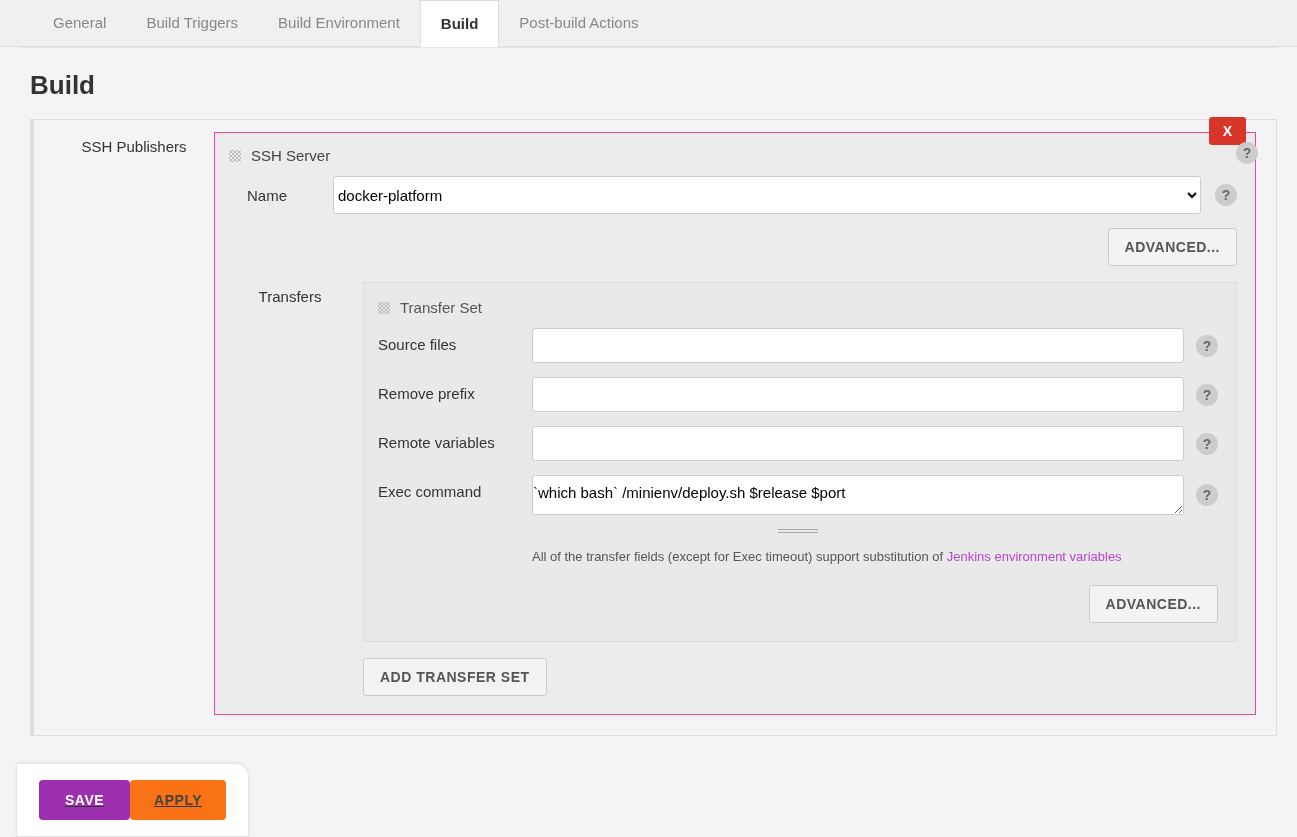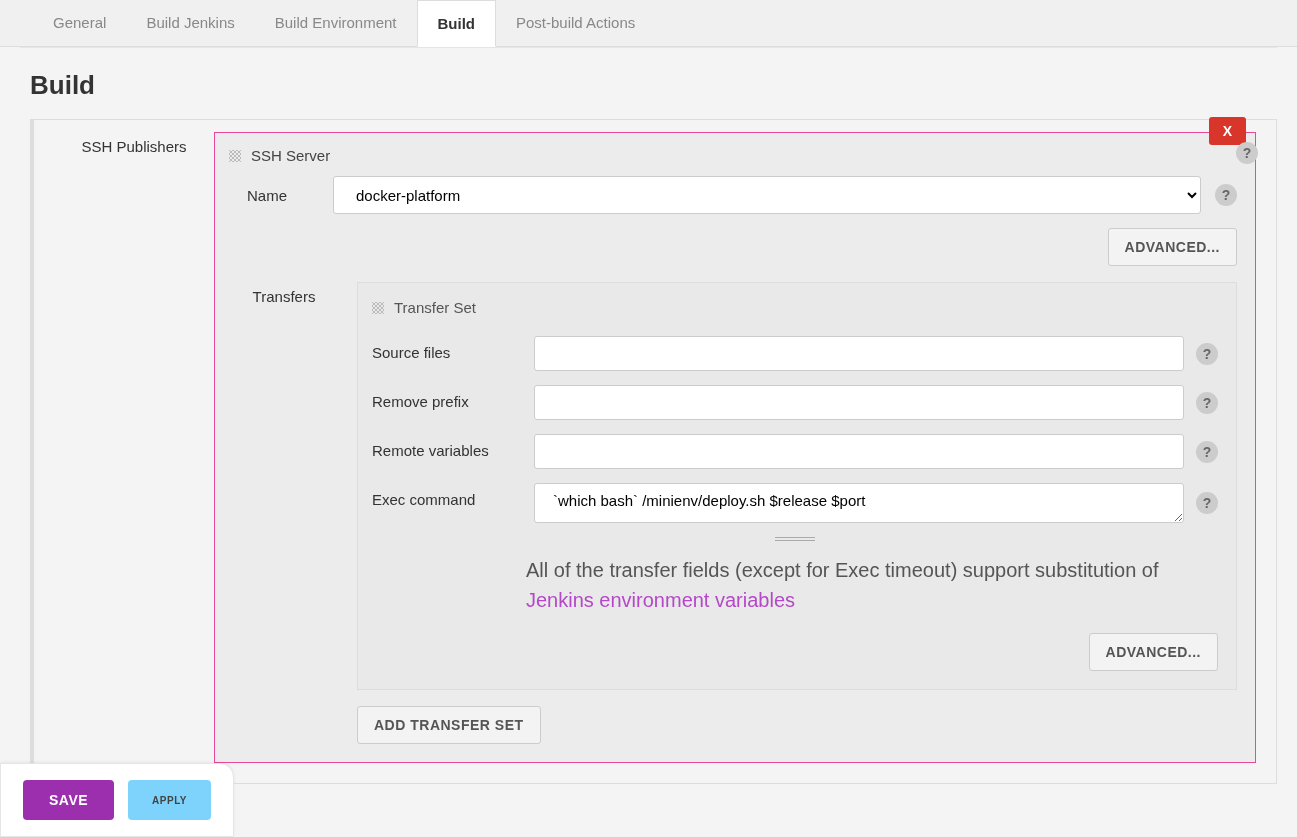--- a/index.html
+++ b/index.html
@@ -131,21 +131,21 @@
     }
     .field-label {
       width: 110px;
       text-align: left;
       font-size: 15px;
       color: #333;
       flex-shrink: 0;
     }
     select, input[type="text"], textarea {
       flex: 1;
-      padding: 8px 18px;
+      padding: 8px 0;
       border: 1px solid #ccc;
       border-radius: 3px;
       font-size: 15px;
       font-family: inherit;
       background: #fff;
     }
     select {
       height: 38px;
     }
     textarea {
@@ -178,23 +178,22 @@
       display: flex;
       align-items: center;
       gap: 10px;
       font-size: 15px;
       color: #555;
       padding-bottom: 12px;
     }
     .transfer-field-row {
       display: flex;
       align-items: flex-start;
-      gap: 22px;
+      gap: 14px;
       margin-bottom: 14px;
-      margin-top: 8px;
     }
     .transfer-label {
       width: 140px;
       font-size: 15px;
       color: #333;
       flex-shrink: 0;
       padding-top: 8px;
     }
     .transfer-input-wrap {
       flex: 1;
@@ -208,74 +207,74 @@
     }
     .resize-bar {
       height: 6px;
       width: 40px;
       margin: 0 auto 12px;
       background: repeating-linear-gradient(to bottom, #aaa, #aaa 1px, transparent 1px, transparent 3px);
       cursor: row-resize;
     }
     .note-text {
       margin-left: 154px;
-      font-size: 20px;
+      font-size: 13px;
       color: #555;
       line-height: 1.5;
       margin-bottom: 18px;
     }
     .note-text a {
       color: #b548c8;
       text-decoration: none;
     }
     .footer-buttons {
       position: fixed;
       bottom: 0;
-      left: 0;
+      left: 16px;
       background: #fff;
       border: 1px solid #e5e5e5;
       border-radius: 0 14px 0 0;
       padding: 16px 22px;
       display: flex;
-      gap: 14px;
       box-shadow: 0 -1px 3px rgba(0,0,0,0.06);
+      text-decoration: underline;
     }
     .btn-save {
       background: #9b2fae;
       color: #fff;
       border: none;
       padding: 12px 26px;
       font-weight: bold;
       font-size: 14px;
       border-radius: 4px;
       cursor: pointer;
       letter-spacing: 0.5px;
     }
     .btn-apply {
-      background: #7dd3fc;
+      background: #f97316;
       color: #444;
       border: none;
       padding: 12px 24px;
       font-weight: bold;
-      font-size: 10px;
+      font-size: 14px;
       border-radius: 4px;
       cursor: pointer;
       letter-spacing: 0.5px;
     }
     .spacer-line {
       border-top: 1px solid #e5e5e5;
       margin: 0 20px;
     }
   </style>
 </head>
 <body>
 
 <div class="tabs">
   <div class="tab">General</div>
-  <div class="tab">Build Jenkins</div>
+  <div class="tab">Build Triggers</div>
   <div class="tab">Build Environment</div>
   <div class="tab active">Build</div>
   <div class="tab">Post-build Actions</div>
 </div>
 
 <div class="spacer-line"></div>
 
 <h1 class="page-title">Build</h1>
 
 <div class="build-section">
@@ -299,21 +298,21 @@
             <option>docker-platform</option>
           </select>
           <span class="help-icon">?</span>
         </div>
 
         <div class="btn-row-right">
           <button class="btn-grey">ADVANCED...</button>
         </div>
 
         <div class="two-col" style="margin-top:16px;">
-          <div class="label-col" style="width:110px;">Transfers</div>
+          <div class="label-col" style="width:110px;margin-left:6px;">Transfers</div>
           <div class="content-col">
 
             <div class="transfer-panel">
               <div class="transfer-title">
                 <span class="drag-handle"></span>
                 <span>Transfer Set</span>
               </div>
 
               <div class="transfer-field-row">
                 <div class="transfer-label">Source files</div>

